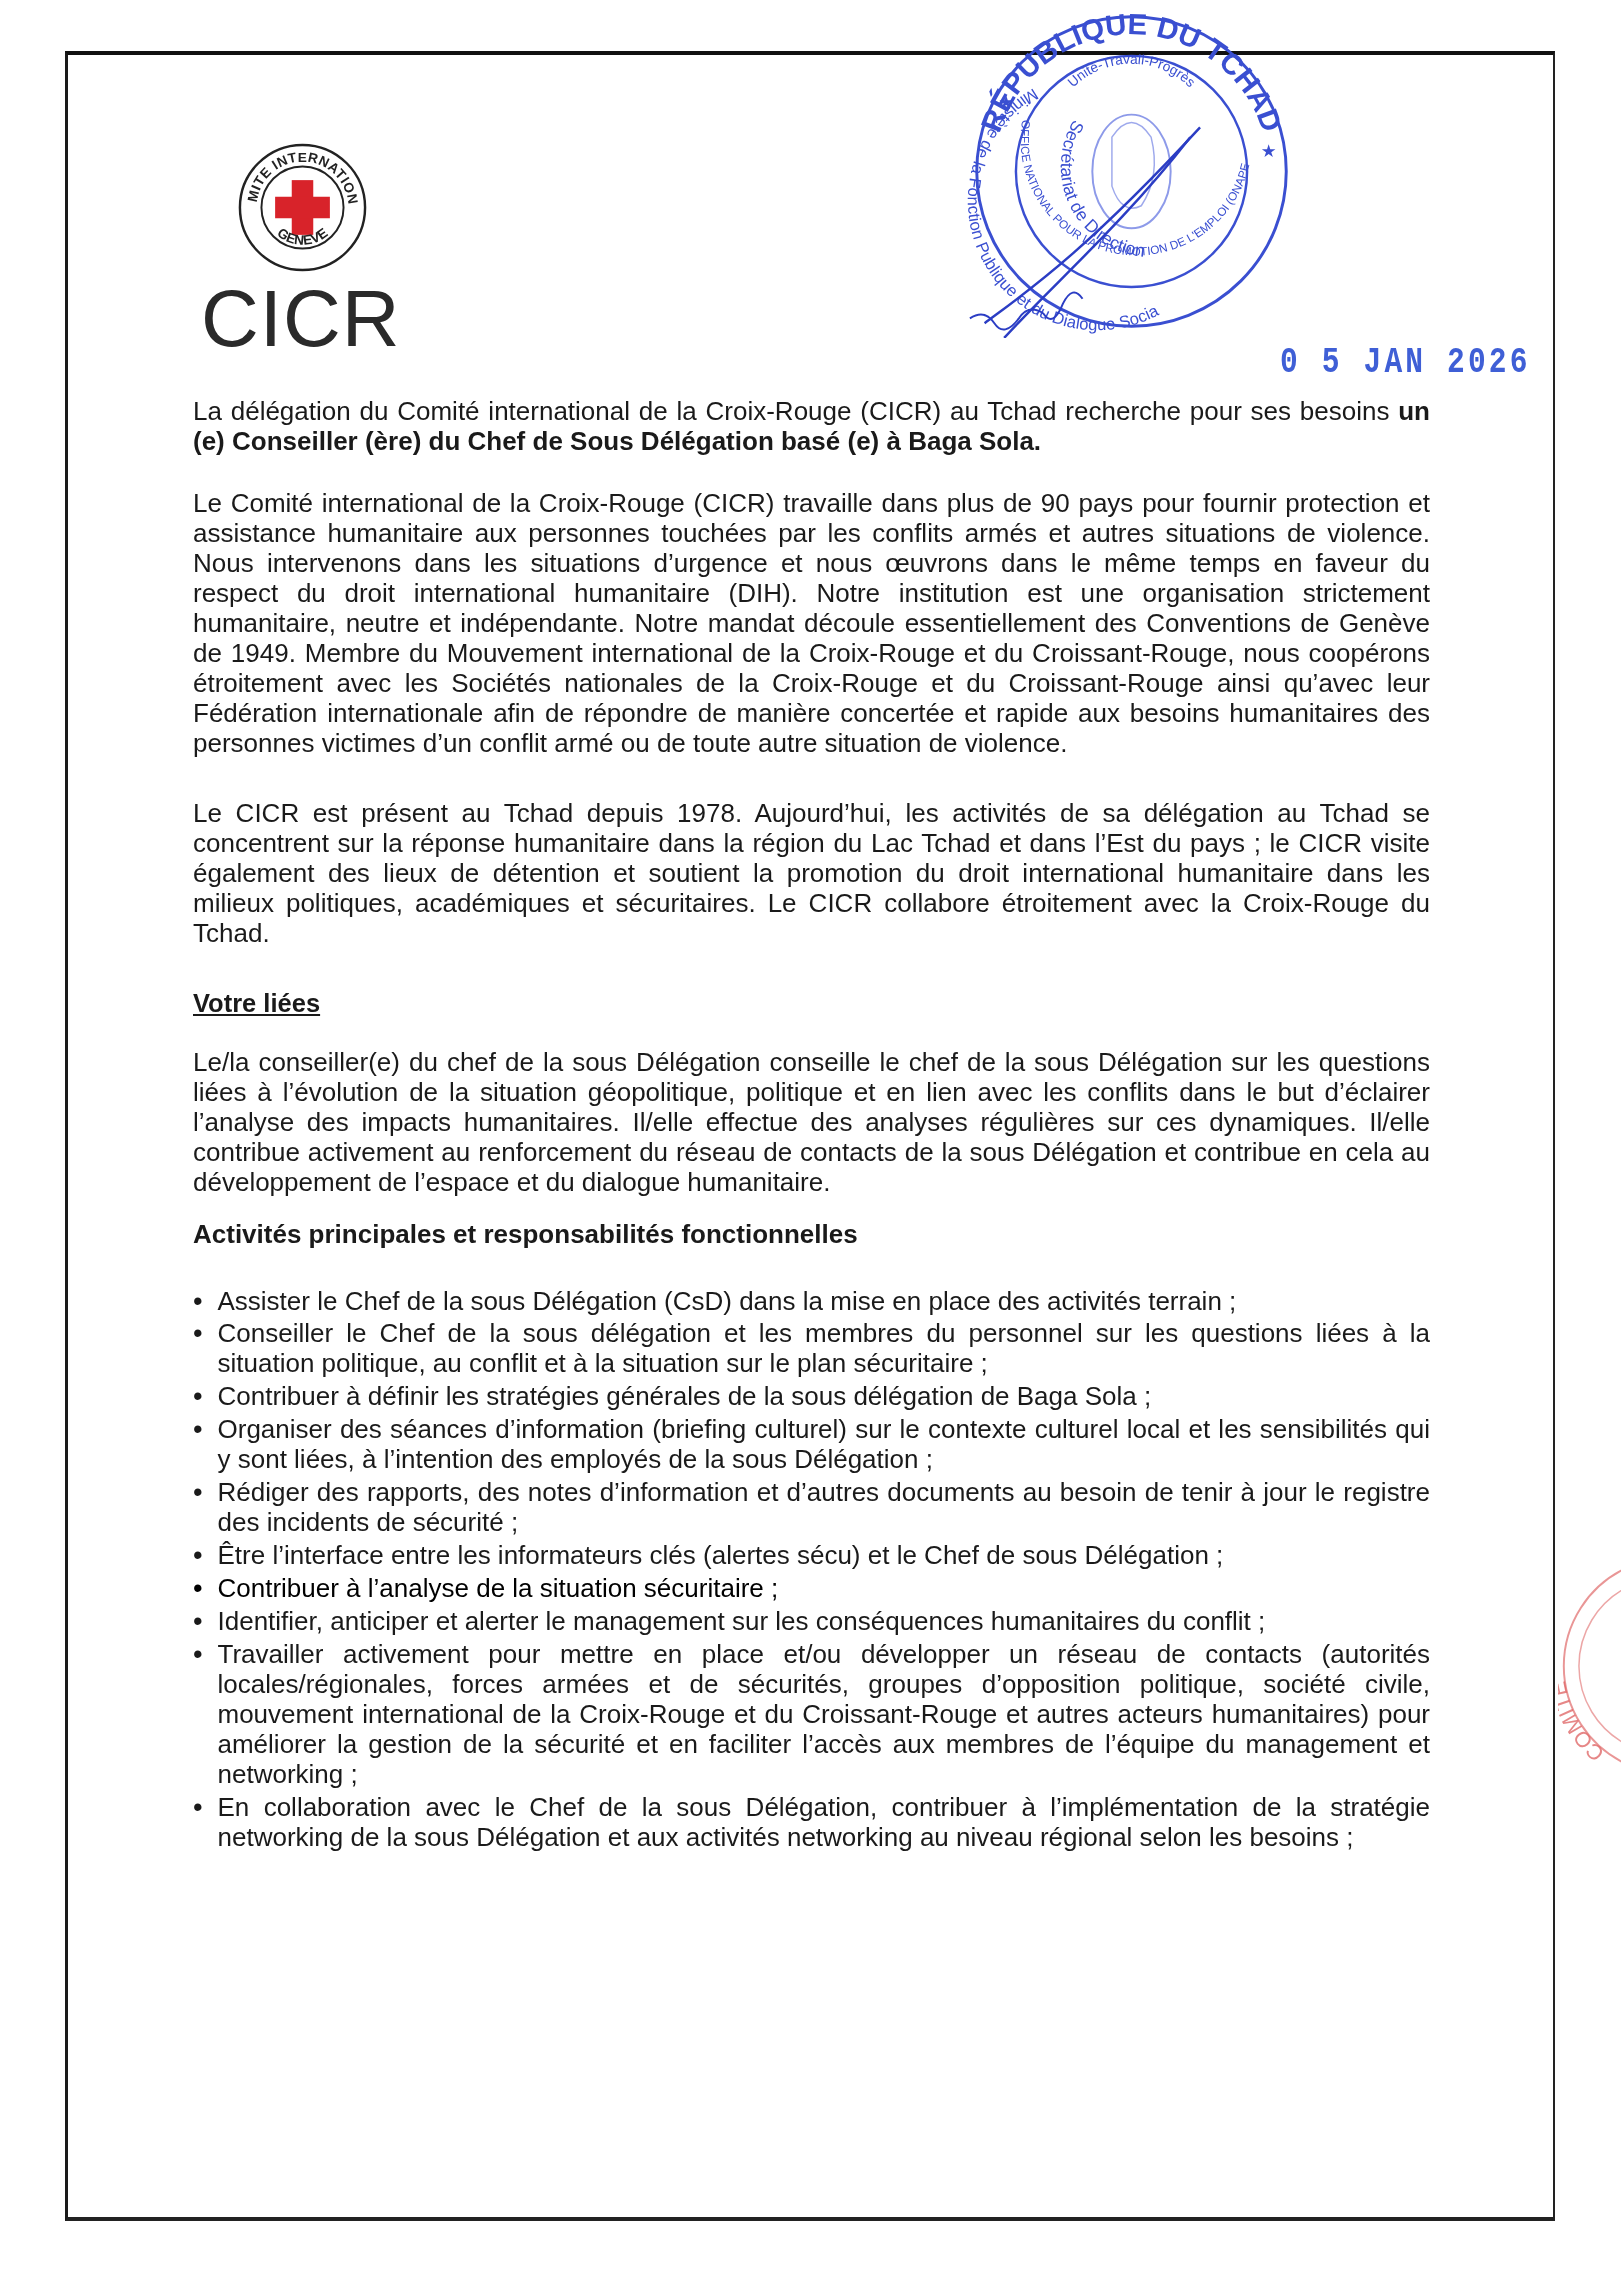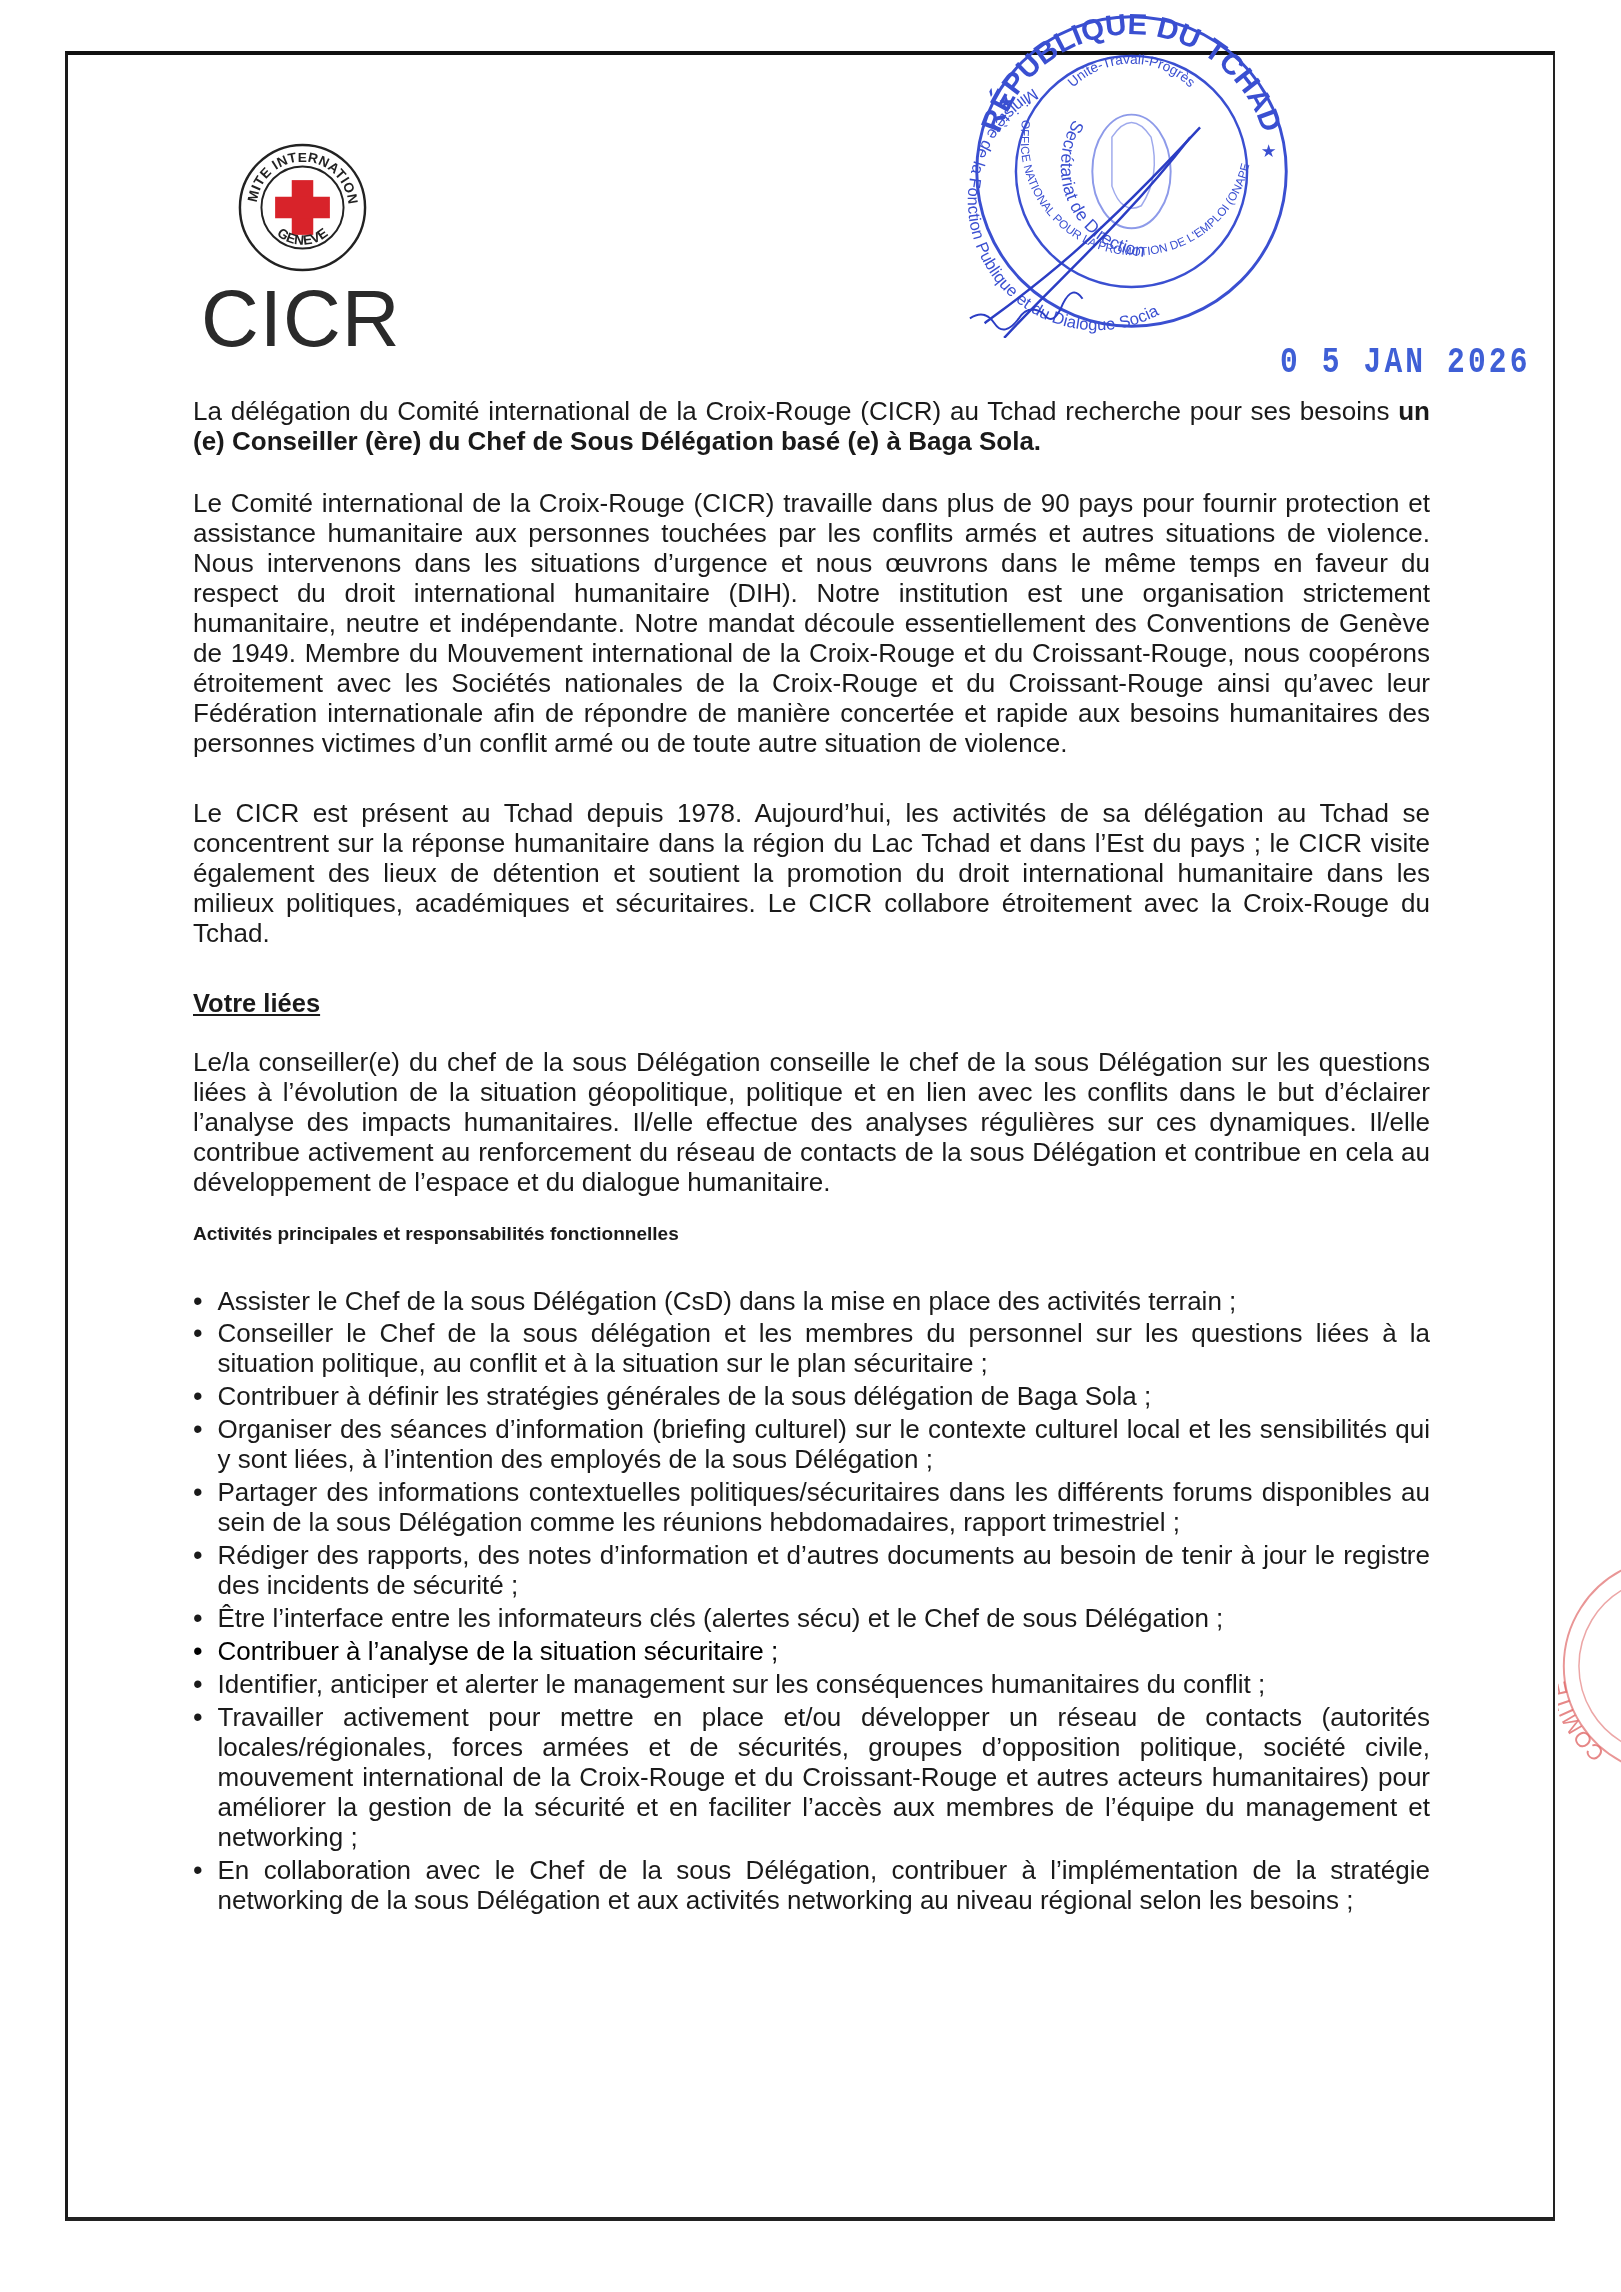--- a/index.html
+++ b/index.html
@@ -15,21 +15,21 @@
   .date-stamp { position: absolute; left: 1280px; top: 341px; font-family: "Liberation Sans Narrow", "Liberation Mono", monospace;
                 font-size: 37px; color: #3f5fd6; letter-spacing: 3.9px; transform: scaleX(0.8); transform-origin: left;
                 font-weight: bold; }
   .red-stamp { position: absolute; left: 1558px; top: 1558px; width: 63px; height: 216px; overflow: hidden; }
   .content { position: absolute; left: 193px; top: 396px; width: 1237px; font-size: 26px; line-height: 30px; }
   .content p { margin: 0; text-align: justify; }
   .intro { margin-bottom: 32px !important; }
   .intro b { font-weight: bold; }
   .para { margin-bottom: 40px !important; }
   .section-title { font-weight: bold; text-decoration: underline; margin: 0 0 29px 0; font-size: 25.5px; }
-  .section-heading { font-weight: bold; font-size: 19px; margin: 21.6px 0 37px 0; }
+  .section-heading { font-weight: bold; font-size: 26px; margin: 21.6px 0 37px 0; }
   ul.bullets { list-style: none; margin: 0; padding: 0; }
   ul.bullets li { position: relative; padding-left: 24.5px; text-align: justify; line-height: 30px; margin-bottom: 2.9px; }
   ul.bullets li::before { content: "•"; position: absolute; left: 0; top: 0; font-size: 27.4px; }
   ul.bullets li.faded { color: #000000; }
 </style>
 </head>
 <body>
 
 <div class="frame"></div>
 
@@ -117,21 +117,20 @@
   <div class="section-title">Votre liées</div>
   <p>Le/la conseiller(e) du chef de la sous Délégation conseille le chef de la sous Délégation sur les questions liées à l’évolution de la situation géopolitique, politique et en lien avec les conflits dans le but d’éclairer l’analyse des impacts humanitaires. Il/elle effectue des analyses régulières sur ces dynamiques. Il/elle contribue activement au renforcement du réseau de contacts de la sous Délégation et contribue en cela au développement de l’espace et du dialogue humanitaire.</p>
 
   <div class="section-heading">Activités principales et responsabilités fonctionnelles</div>
 
   <ul class="bullets">
     <li>Assister le Chef de la sous Délégation (CsD) dans la mise en place des activités terrain ;</li>
     <li>Conseiller le Chef de la sous délégation et les membres du personnel sur les questions liées à la situation politique, au conflit et à la situation sur le plan sécuritaire ;</li>
     <li>Contribuer à définir les stratégies générales de la sous délégation de Baga Sola ;</li>
     <li>Organiser des séances d’information (briefing culturel) sur le contexte culturel local et les sensibilités qui y sont liées, à l’intention des employés de la sous Délégation ;</li>
-    <li>Partager des informations contextuelles politiques/sécuritaires dans les différents forums disponibles au sein de la sous Délégation comme les réunions hebdomadaires, rapport trimestriel ;</li>
     <li>Rédiger des rapports, des notes d’information et d’autres documents au besoin de tenir à jour le registre des incidents de sécurité ;</li>
     <li>Être l’interface entre les informateurs clés (alertes sécu) et le Chef de sous Délégation ;</li>
     <li class="faded">Contribuer à l’analyse de la situation sécuritaire ;</li>
     <li>Identifier, anticiper et alerter le management sur les conséquences humanitaires du conflit ;</li>
     <li>Travailler activement pour mettre en place et/ou développer un réseau de contacts (autorités locales/régionales, forces armées et de sécurités, groupes d’opposition politique, société civile, mouvement international de la Croix-Rouge et du Croissant-Rouge et autres acteurs humanitaires) pour améliorer la gestion de la sécurité et en faciliter l’accès aux membres de l’équipe du management et networking ;</li>
     <li>En collaboration avec le Chef de la sous Délégation, contribuer à l’implémentation de la stratégie networking de la sous Délégation et aux activités networking au niveau régional selon les besoins ;</li>
   </ul>
 </div>
 
 

